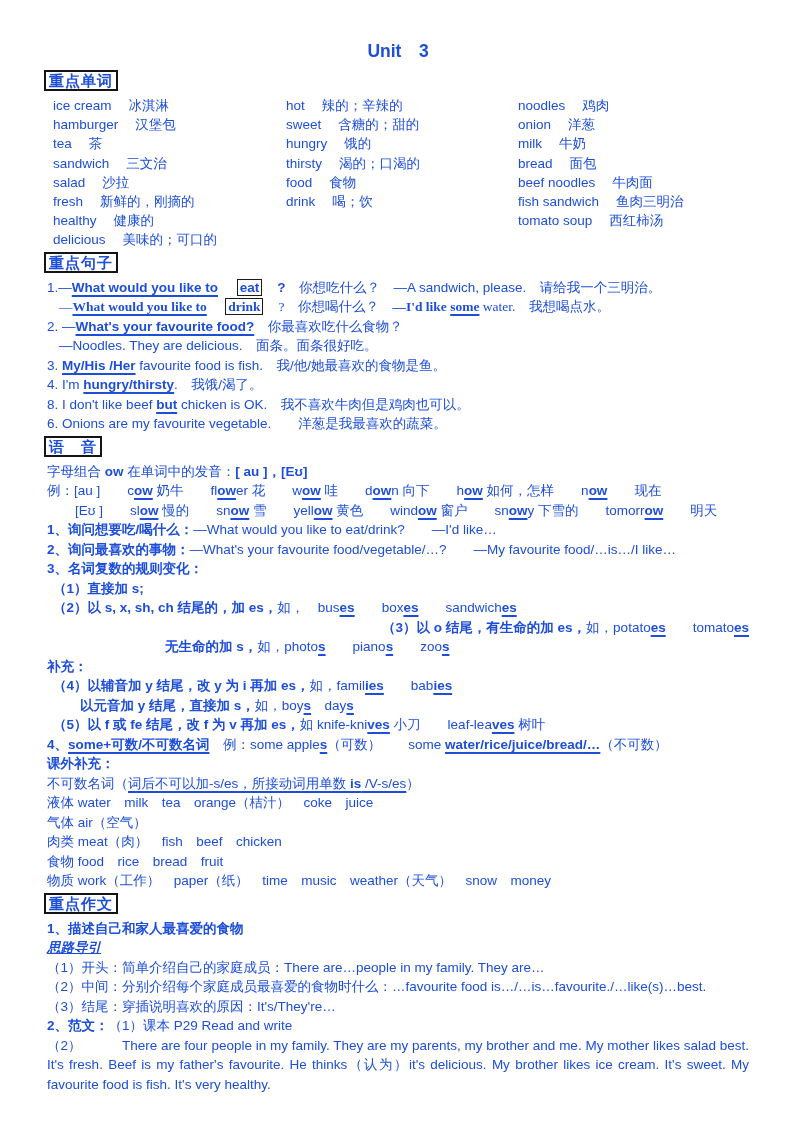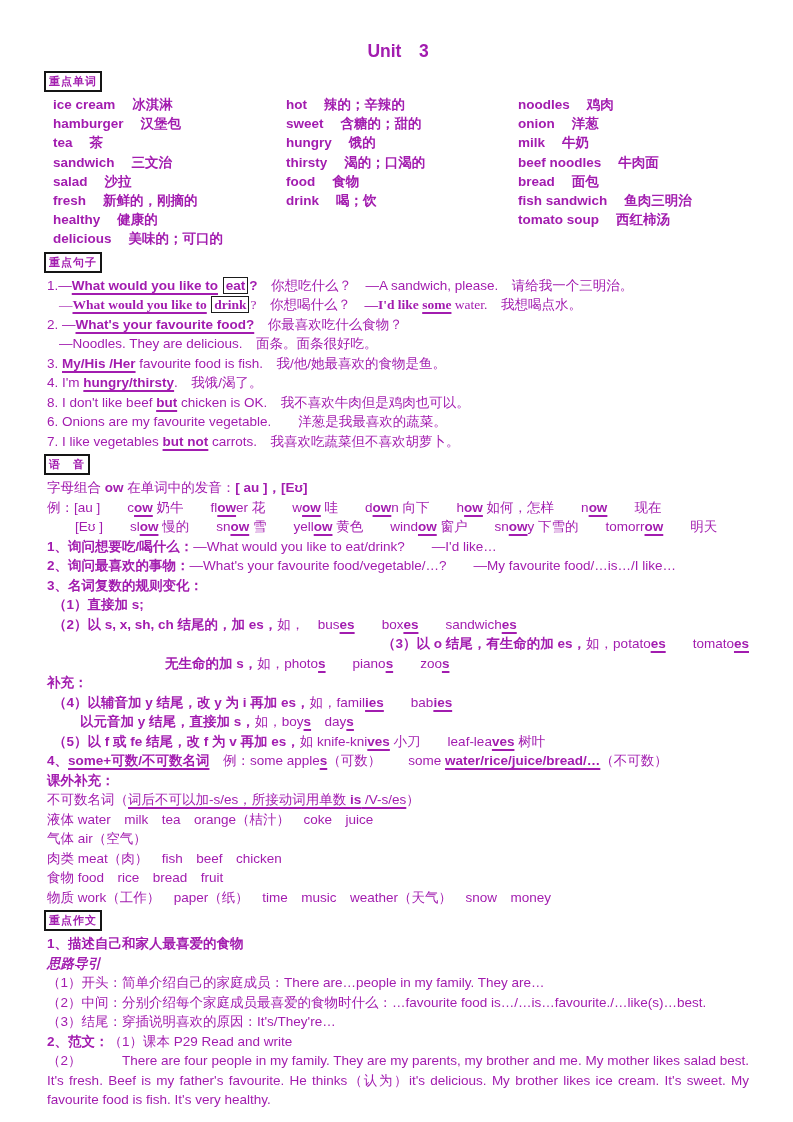--- a/index.html
+++ b/index.html
@@ -1,33 +1,33 @@
 <!DOCTYPE html>
 <html><head>
 <meta charset="utf-8">
 <style>
   html,body{margin:0;padding:0;background:#fff;}
   .page{
     position:relative;width:793px;height:1122px;background:#ffffff;
     font-family:"Liberation Sans","DejaVu Sans",sans-serif;
-    color:#a21caf;font-size:13.5px;line-height:19.5px;
+    color:#1d4ed8;font-size:13.5px;line-height:19.5px;
     box-sizing:border-box;padding:40px 44px 0 47px;overflow:hidden;
   }
   .title{text-align:center;font-size:17.5px;font-weight:bold;line-height:22px;margin:0 0 8px 0;}
   .sec-header{margin:2px 0 3px -3px;line-height:22px;}
-  .hbox{display:inline-block;border:2px solid #151515;font-weight:bold;font-size:11px;
+  .hbox{display:inline-block;border:2px solid #151515;font-weight:bold;font-size:15px;
         line-height:17px;padding:0 3px;letter-spacing:1px;}
   .vocab{display:grid;grid-template-columns:233px 232px 1fr;margin:1px 0 2px 6px;}
-  .vrow{line-height:19.2px;white-space:nowrap;font-weight:bold;}
+  .vrow{line-height:19.2px;white-space:nowrap;}
   .vrow .en{margin-right:17px;}
   .line{white-space:pre-wrap;}
   .b{font-weight:bold;}
   .u{text-decoration:underline;text-underline-offset:3px;text-decoration-thickness:1.5px;}
-  .x{border:1px solid #1b1b1b;padding:0 2px;margin:0 1px;}
-  .i{font-style:italic;}
+  .x{border:1px solid #1b1b1b;padding:0 2px;margin:0 15px;}
+  .i{font-style:italic;text-decoration:underline;}
   .just{text-align:justify;}
 </style>
 </head>
 <body>
 
 <div class="page">
   <div class="title">Unit　3</div>
   <div id="doc">
       <div class="sec-header"><span class="hbox">重点单词</span></div>
       <div class="vocab">
@@ -46,36 +46,35 @@
           <div class="vrow"><span class="en">sweet</span><span class="zh">含糖的；甜的</span></div>
           <div class="vrow"><span class="en">hungry</span><span class="zh">饿的</span></div>
           <div class="vrow"><span class="en">thirsty</span><span class="zh">渴的；口渴的</span></div>
           <div class="vrow"><span class="en">food</span><span class="zh">食物</span></div>
           <div class="vrow"><span class="en">drink</span><span class="zh">喝；饮</span></div>
         </div>
         <div class="vcol">
           <div class="vrow"><span class="en">noodles</span><span class="zh">鸡肉</span></div>
           <div class="vrow"><span class="en">onion</span><span class="zh">洋葱</span></div>
           <div class="vrow"><span class="en">milk</span><span class="zh">牛奶</span></div>
+          <div class="vrow"><span class="en">bread</span><span class="zh">面包</span></div>
           <div class="vrow"><span class="en">beef noodles</span><span class="zh">牛肉面</span></div>
-          <div class="vrow"><span class="en">bread</span><span class="zh">面包</span></div>
           <div class="vrow"><span class="en">fish sandwich</span><span class="zh">鱼肉三明治</span></div>
           <div class="vrow"><span class="en">tomato soup</span><span class="zh">西红柿汤</span></div>
         </div>
       </div>
       <div class="sec-header"><span class="hbox">重点句子</span></div>
       <div class="line"><span>1.—</span><span class="b u">What would you like to</span><span> </span><span class="x b">eat</span><span class="b">?</span><span>　你想吃什么？　—A sandwich, please.　请给我一个三明治。</span></div>
       <div class="line" style="padding-left: 12px; font-family: Liberation Serif, serif;"><span>—</span><span class="b u">What would you like to</span><span> </span><span class="x b">drink</span><span>?　你想喝什么？　</span><span class="b">—I'd like </span><span class="b u">some</span><span> water.　我想喝点水。</span></div>
       <div class="line"><span>2. —</span><span class="b u">What's your favourite food?</span><span>　你最喜欢吃什么食物？</span></div>
       <div class="line" style="padding-left: 12px;"><span>—Noodles. They are delicious.　面条。面条很好吃。</span></div>
       <div class="line"><span>3. </span><span class="b u">My/His /Her</span><span> favourite food is fish.　我/他/她最喜欢的食物是鱼。</span></div>
       <div class="line"><span>4. I'm </span><span class="b u">hungry/thirsty</span><span>.　我饿/渴了。</span></div>
       <div class="line"><span>8. I don't like beef </span><span class="b u">but</span><span> chicken is OK.　我不喜欢牛肉但是鸡肉也可以。</span></div>
       <div class="line"><span>6. Onions are my favourite vegetable.　　洋葱是我最喜欢的蔬菜。</span></div>
-      <div class="line"><span>7. I like vegetables </span><span class="b u">but not</span><span> carrots.　我喜欢吃蔬菜但不喜欢胡萝卜。</span></div>
       <div class="sec-header"><span class="hbox">语　音</span></div>
       <div class="line"><span>字母组合 </span><span class="b">ow</span><span> 在单词中的发音：</span><span class="b">[ au ]，[Eʊ]</span></div>
       <div class="line"><span>例：[au ]　　c</span><span class="b u">ow</span><span> 奶牛　　fl</span><span class="b u">ow</span><span>er 花　　w</span><span class="b u">ow</span><span> 哇　　d</span><span class="b u">ow</span><span>n 向下　　h</span><span class="b u">ow</span><span> 如何，怎样　　n</span><span class="b u">ow</span><span>　　现在</span></div>
       <div class="line" style="padding-left: 28px;"><span>[Eʊ ]　　sl</span><span class="b u">ow</span><span> 慢的　　sn</span><span class="b u">ow</span><span> 雪　　yell</span><span class="b u">ow</span><span> 黄色　　wind</span><span class="b u">ow</span><span> 窗户　　sn</span><span class="b u">ow</span><span>y 下雪的　　tomorr</span><span class="b u">ow</span><span>　　明天</span></div>
       <div class="line"><span class="b">1、询问想要吃/喝什么：</span><span>—What would you like to eat/drink?　　—I'd like…</span></div>
       <div class="line"><span class="b">2、询问最喜欢的事物：</span><span>—What's your favourite food/vegetable/…?　　—My favourite food/…is…/I like…</span></div>
       <div class="line"><span class="b">3、名词复数的规则变化：</span></div>
       <div class="line" style="padding-left: 6px;"><span class="b">（1）直接加 s;</span></div>
       <div class="line" style="padding-left: 6px;"><span class="b">（2）以 s, x, sh, ch 结尾的，加 es，</span><span>如，　bus</span><span class="b u">es</span><span>　　box</span><span class="b u">es</span><span>　　sandwich</span><span class="b u">es</span></div>
       <div class="line" style="padding-left: 6px; text-align: right;"><span class="b">（3）以 o 结尾，有生命的加 es，</span><span>如，potato</span><span class="b u">es</span><span>　　tomato</span><span class="b u">es</span></div>

